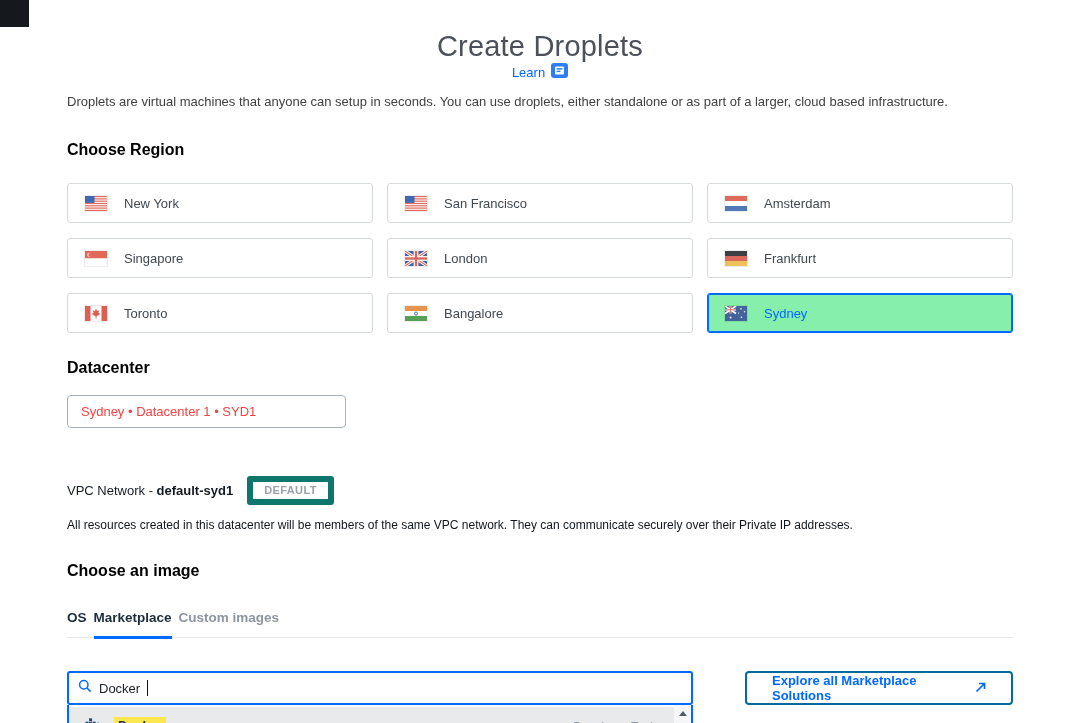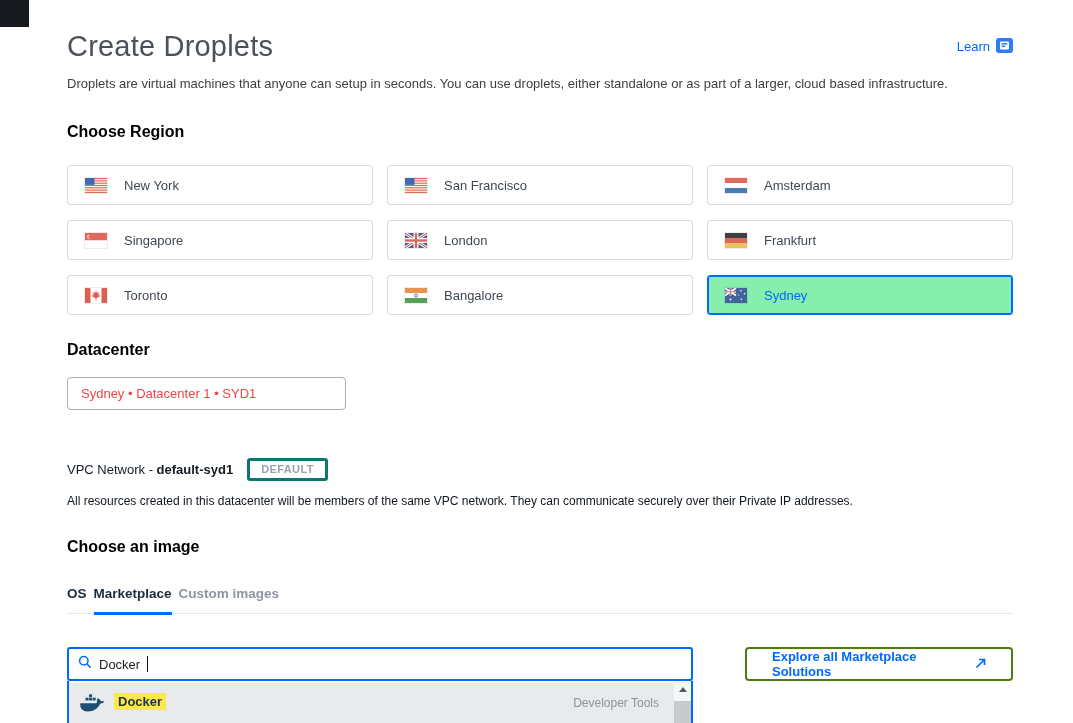--- a/index.html
+++ b/index.html
@@ -2,21 +2,21 @@
 <html><head>
 <meta charset="utf-8">
 <style>
   * { margin:0; padding:0; box-sizing:border-box; }
   html,body { width:1073px; height:723px; background:#fff; overflow:hidden;
     font-family:"Liberation Sans", sans-serif; }
   .page { position:relative; width:1073px; height:723px; background:#fff; }
   .corner-block { position:absolute; left:0; top:0; width:29px; height:27px; background:#15181c; }
   .content { padding:30px 60px 0 67px; }
 
-  .header-row { display:flex; justify-content:space-between; align-items:center; }
+  .header-row { display:flex; justify-content:space-between; align-items:center;flex-direction:column; }
   .page-title { font-size:29px; font-weight:400; color:#4c5159; letter-spacing:.2px; }
   .learn-link { display:flex; align-items:center; gap:6px; color:#0069ff; font-size:13px; cursor:pointer; }
 
   .subtitle { margin-top:13px; font-size:13px; color:#404040; }
 
   .section-heading { font-size:16px; font-weight:700; color:#000000; }
   .h-region { margin-top:32px; }
 
   .region-grid { margin-top:24px; display:grid; grid-template-columns:repeat(3,1fr);
     column-gap:14px; row-gap:15px; }
@@ -29,38 +29,38 @@
 
   .h-datacenter { margin-top:26px; }
   .datacenter-box { margin-top:18px; width:279px; height:33px; display:flex; align-items:center;
     padding:0 13px; border:1px solid #a7b1ba; border-radius:4px; font-size:13px; color:#ef4444;
     background:#fff; cursor:pointer; }
 
   .vpc-row { margin-top:48px; display:flex; align-items:center; gap:14px; }
   .vpc-label { font-size:13px; color:#131b24; }
   .vpc-name { font-weight:700; }
   .vpc-badge { font-size:11px; font-weight:700; color:#99a2ab; letter-spacing:.4px;
-    border:3px solid #0f766e; border-radius:3px; padding:3px 11px; line-height:1; background:#fff; }
+    border:6px solid #0f766e; border-radius:3px; padding:3px 11px; line-height:1; background:#fff; }
   .vpc-desc { margin-top:13px; font-size:12px; color:#10161d; }
 
   .h-image { margin-top:30px; }
   .tabs { margin-top:30px; display:flex; border-bottom:1px solid #e6e9ec; }
   .tab { font-size:13.5px; font-weight:700; color:#1c2b3a; padding-bottom:11px; cursor:pointer; }
   .tab-os { margin-right:7px; }
   .tab-marketplace { margin-right:7px; }
   .tab.active { border-bottom:3px solid #0069ff; margin-bottom:-2px; }
   .tab.inactive { color:#8d95a0; }
 
   .search-row { margin-top:33px; display:flex; justify-content:space-between; }
   .fake-input { width:626px; height:34px; display:flex; align-items:center; gap:7px;
     padding:0 9px; border:2px solid #0069ff; border-radius:3px; background:#fff; cursor:text; }
   .search-text { font-size:13px; color:#1a1f24; }
   .caret { width:1px; height:16px; background:#111; }
   .explore-btn { width:268px; height:34px; display:flex; align-items:center; justify-content:space-between;
-    padding:0 25px; border:2px solid #4d7c0f; border-radius:4px; background:#fff; cursor:pointer;gap:32px; }
+    padding:0 25px; border:2px solid #0369a1; border-radius:4px; background:#fff; cursor:pointer;gap:32px; }
   .explore-label { font-size:13px; font-weight:700; color:#0069ff; }
 
   .dropdown { position:relative; width:626px; height:53px; margin-left:0;
     border-left:2px solid #0069ff; border-right:2px solid #0069ff; background:#fff; overflow:hidden; }
   .result-row { position:absolute; left:0; top:2px; right:17px; height:70px; background:#e9eaec;
     padding:10px 15px 0 11px; display:grid; grid-template-columns:24px 1fr; column-gap:10px; cursor:pointer; }
   .result-head { display:flex; justify-content:space-between; align-items:flex-start; }
   .result-name { font-size:13px; font-weight:700; color:#1e3348; background:#fbe850; padding:1px 4px; }
   .result-cat { font-size:12px; color:#8b939c; margin-top:3px; }
 

